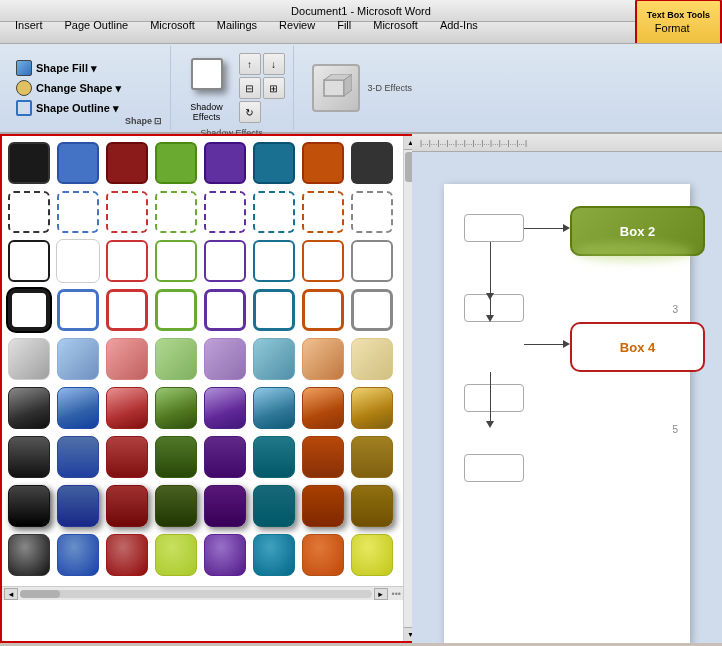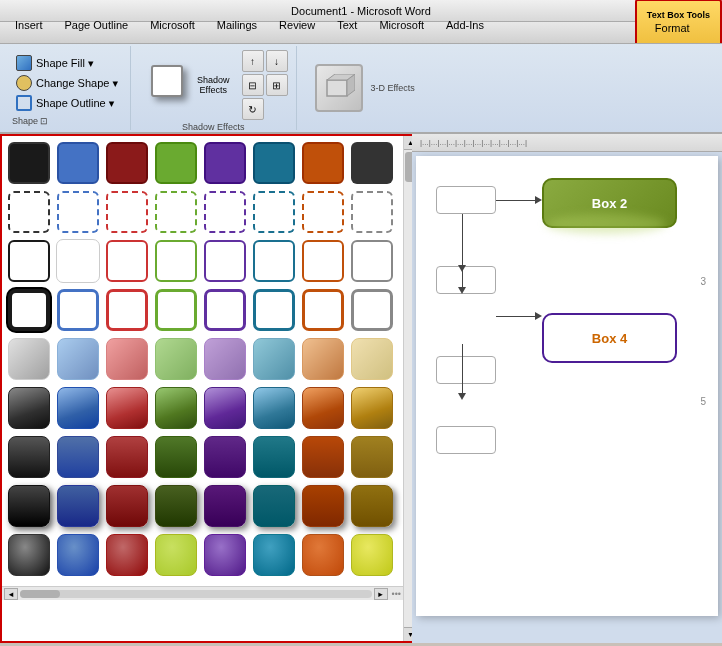--- a/index.html
+++ b/index.html
@@ -46,25 +46,25 @@
       background: linear-gradient(to bottom, #dce6f1, #ccd9eb);
       height: 90px;
       display: flex;
       align-items: stretch;
       border-bottom: 2px solid #aaa;
       padding: 2px 4px;
     }
 
     .ribbon-group {
       display: flex;
-      flex-direction: column;
-      align-items: flex-start;
+      align-items: center;
       padding: 4px 8px;
       border-right: 1px solid #b8c8d8;
       min-width: 80px;
+      font-weight: bold;
     }
 
     .ribbon-buttons {
       display: flex;
       flex-direction: column;
       gap: 2px;
       flex: 1;
       justify-content: center;
     }
 
@@ -88,27 +88,27 @@
     }
 
     
     .icon-shape-fill { width: 16px; height: 16px; background: linear-gradient(135deg, #70b0e0, #3070c0); border-radius: 2px; border: 1px solid #444; }
     .icon-shape-outline { width: 16px; height: 16px; background: transparent; border-radius: 2px; border: 2px solid #3070c0; }
     .icon-change-shape { width: 16px; height: 16px; background: #e0c060; border-radius: 50%; border: 1px solid #444; }
 
     
     .shadow-big-btn {
       display: flex;
-      flex-direction: row;
+      flex-direction: column;
       align-items: center;
       justify-content: flex-end;
       padding: 4px 8px;
       cursor: pointer;
       border-radius: 3px;
-      gap: 10px;
+      gap: 0;
     }
 
     .shadow-icon-big {
       width: 40px;
       height: 48px;
       position: relative;
       display: flex;
       align-items: center;
       justify-content: center;
     }
@@ -173,21 +173,21 @@
 <div class="title-bar">
   <span>Document1 - Microsoft Word</span>
 </div>
 
 <div class="tab-row">
   <div class="tab">Insert</div>
   <div class="tab">Page Outline</div>
   <div class="tab">Microsoft</div>
   <div class="tab">Mailings</div>
   <div class="tab">Review</div>
-  <div class="tab">Text</div>
+  <div class="tab">Fill</div>
   <div class="tab">Microsoft</div>
   <div class="tab">Add-Ins</div>
 
   <div style="margin-left: auto; display: flex; flex-direction: column; align-items: flex-start; border: 2px solid #c00000; border-bottom: none; border-radius: 3px 3px 0 0; background: linear-gradient(to bottom, #ffd966, #f0c040); padding: 8px 2px;">
     <span style="font-size: 9px; font-weight: bold; padding: 1px 8px;">Text Box Tools</span>
     <span style="font-size: 11px; padding: 1px 16px;">Format</span>
   </div>
 </div>
 
 <div class="ribbon-body">
@@ -370,21 +370,21 @@
       <div style="margin-top:auto;width:14px;height:14px;background:#ddd;border-top:1px solid #aaa;display:flex;align-items:center;justify-content:center;font-size:8px;cursor:pointer;">▾</div>
     </div>
   </div>
 
   <div style="flex:1;background:#d0dcec;display:flex;flex-direction:column;overflow:hidden;">
 
     <div style="height:18px;background:linear-gradient(to bottom,#e8e8e8,#d8d8d8);border-bottom:1px solid #aaa;display:flex;align-items:center;padding:0 8px;font-size:8px;color:#666;user-select:none;">
       <span>|...|...|...|...|...|...|...|...|...|...|...|...|</span>
     </div>
 
-    <div style="flex:1;padding:4px;overflow:hidden;text-align:right;">
+    <div style="flex:1;padding:32px;overflow:hidden;text-align:right;">
       <div style="background:white;min-height:460px;position:relative;box-shadow:2px 2px 8px rgba(0,0,0,0.25);padding:20px;">
 
         <div style="position:absolute;top:30px;left:20px;width:60px;height:28px;background:white;border:1px solid #aaa;border-radius:4px;"></div>
         <div style="position:absolute;top:110px;left:20px;width:60px;height:28px;background:white;border:1px solid #aaa;border-radius:4px;"></div>
         <div style="position:absolute;top:200px;left:20px;width:60px;height:28px;background:white;border:1px solid #aaa;border-radius:4px;"></div>
         <div style="position:absolute;top:270px;left:20px;width:60px;height:28px;background:white;border:1px solid #aaa;border-radius:4px;"></div>
 
         <div style="position:absolute;top:58px;left:46px;width:1px;height:52px;background:#444;"></div>
         <div style="position:absolute;top:109px;left:42px;width:0;height:0;border-left:4px solid transparent;border-right:4px solid transparent;border-top:7px solid #444;"></div>
 
@@ -396,21 +396,21 @@
         </div>
 
         <div style="position:absolute;top:58px;left:130px;width:120px;height:20px;background:rgba(180,210,100,0.4);border-radius:50%;filter:blur(4px);"></div>
 
         <div style="position:absolute;top:72px;left:46px;width:1px;height:60px;background:#444;"></div>
         <div style="position:absolute;top:131px;left:42px;width:0;height:0;border-left:4px solid transparent;border-right:4px solid transparent;border-top:7px solid #444;"></div>
 
         <div style="position:absolute;top:160px;left:80px;width:42px;height:1px;background:#444;"></div>
         <div style="position:absolute;top:156px;left:119px;width:0;height:0;border-top:4px solid transparent;border-bottom:4px solid transparent;border-left:7px solid #444;"></div>
 
-        <div style="position:absolute;top:138px;left:126px;width:135px;height:50px;background:white;border-radius:10px;border:2px solid #4c1d95;display:flex;align-items:center;justify-content:center;margin-top:19px;">
+        <div style="position:absolute;top:138px;left:126px;width:135px;height:50px;background:white;border-radius:10px;border:2px solid #b91c1c;display:flex;align-items:center;justify-content:center;">
           <span style="color:#cc6600;font-weight:bold;font-size:13px;">Box 4</span>
         </div>
 
         <div style="position:absolute;top:188px;left:46px;width:1px;height:50px;background:#444;"></div>
         <div style="position:absolute;top:237px;left:42px;width:0;height:0;border-left:4px solid transparent;border-right:4px solid transparent;border-top:7px solid #444;"></div>
 
         <div style="position:absolute;right:12px;top:120px;font-size:10px;color:#888;">3</div>
         <div style="position:absolute;right:12px;top:240px;font-size:10px;color:#888;">5</div>
       </div>
     </div>

